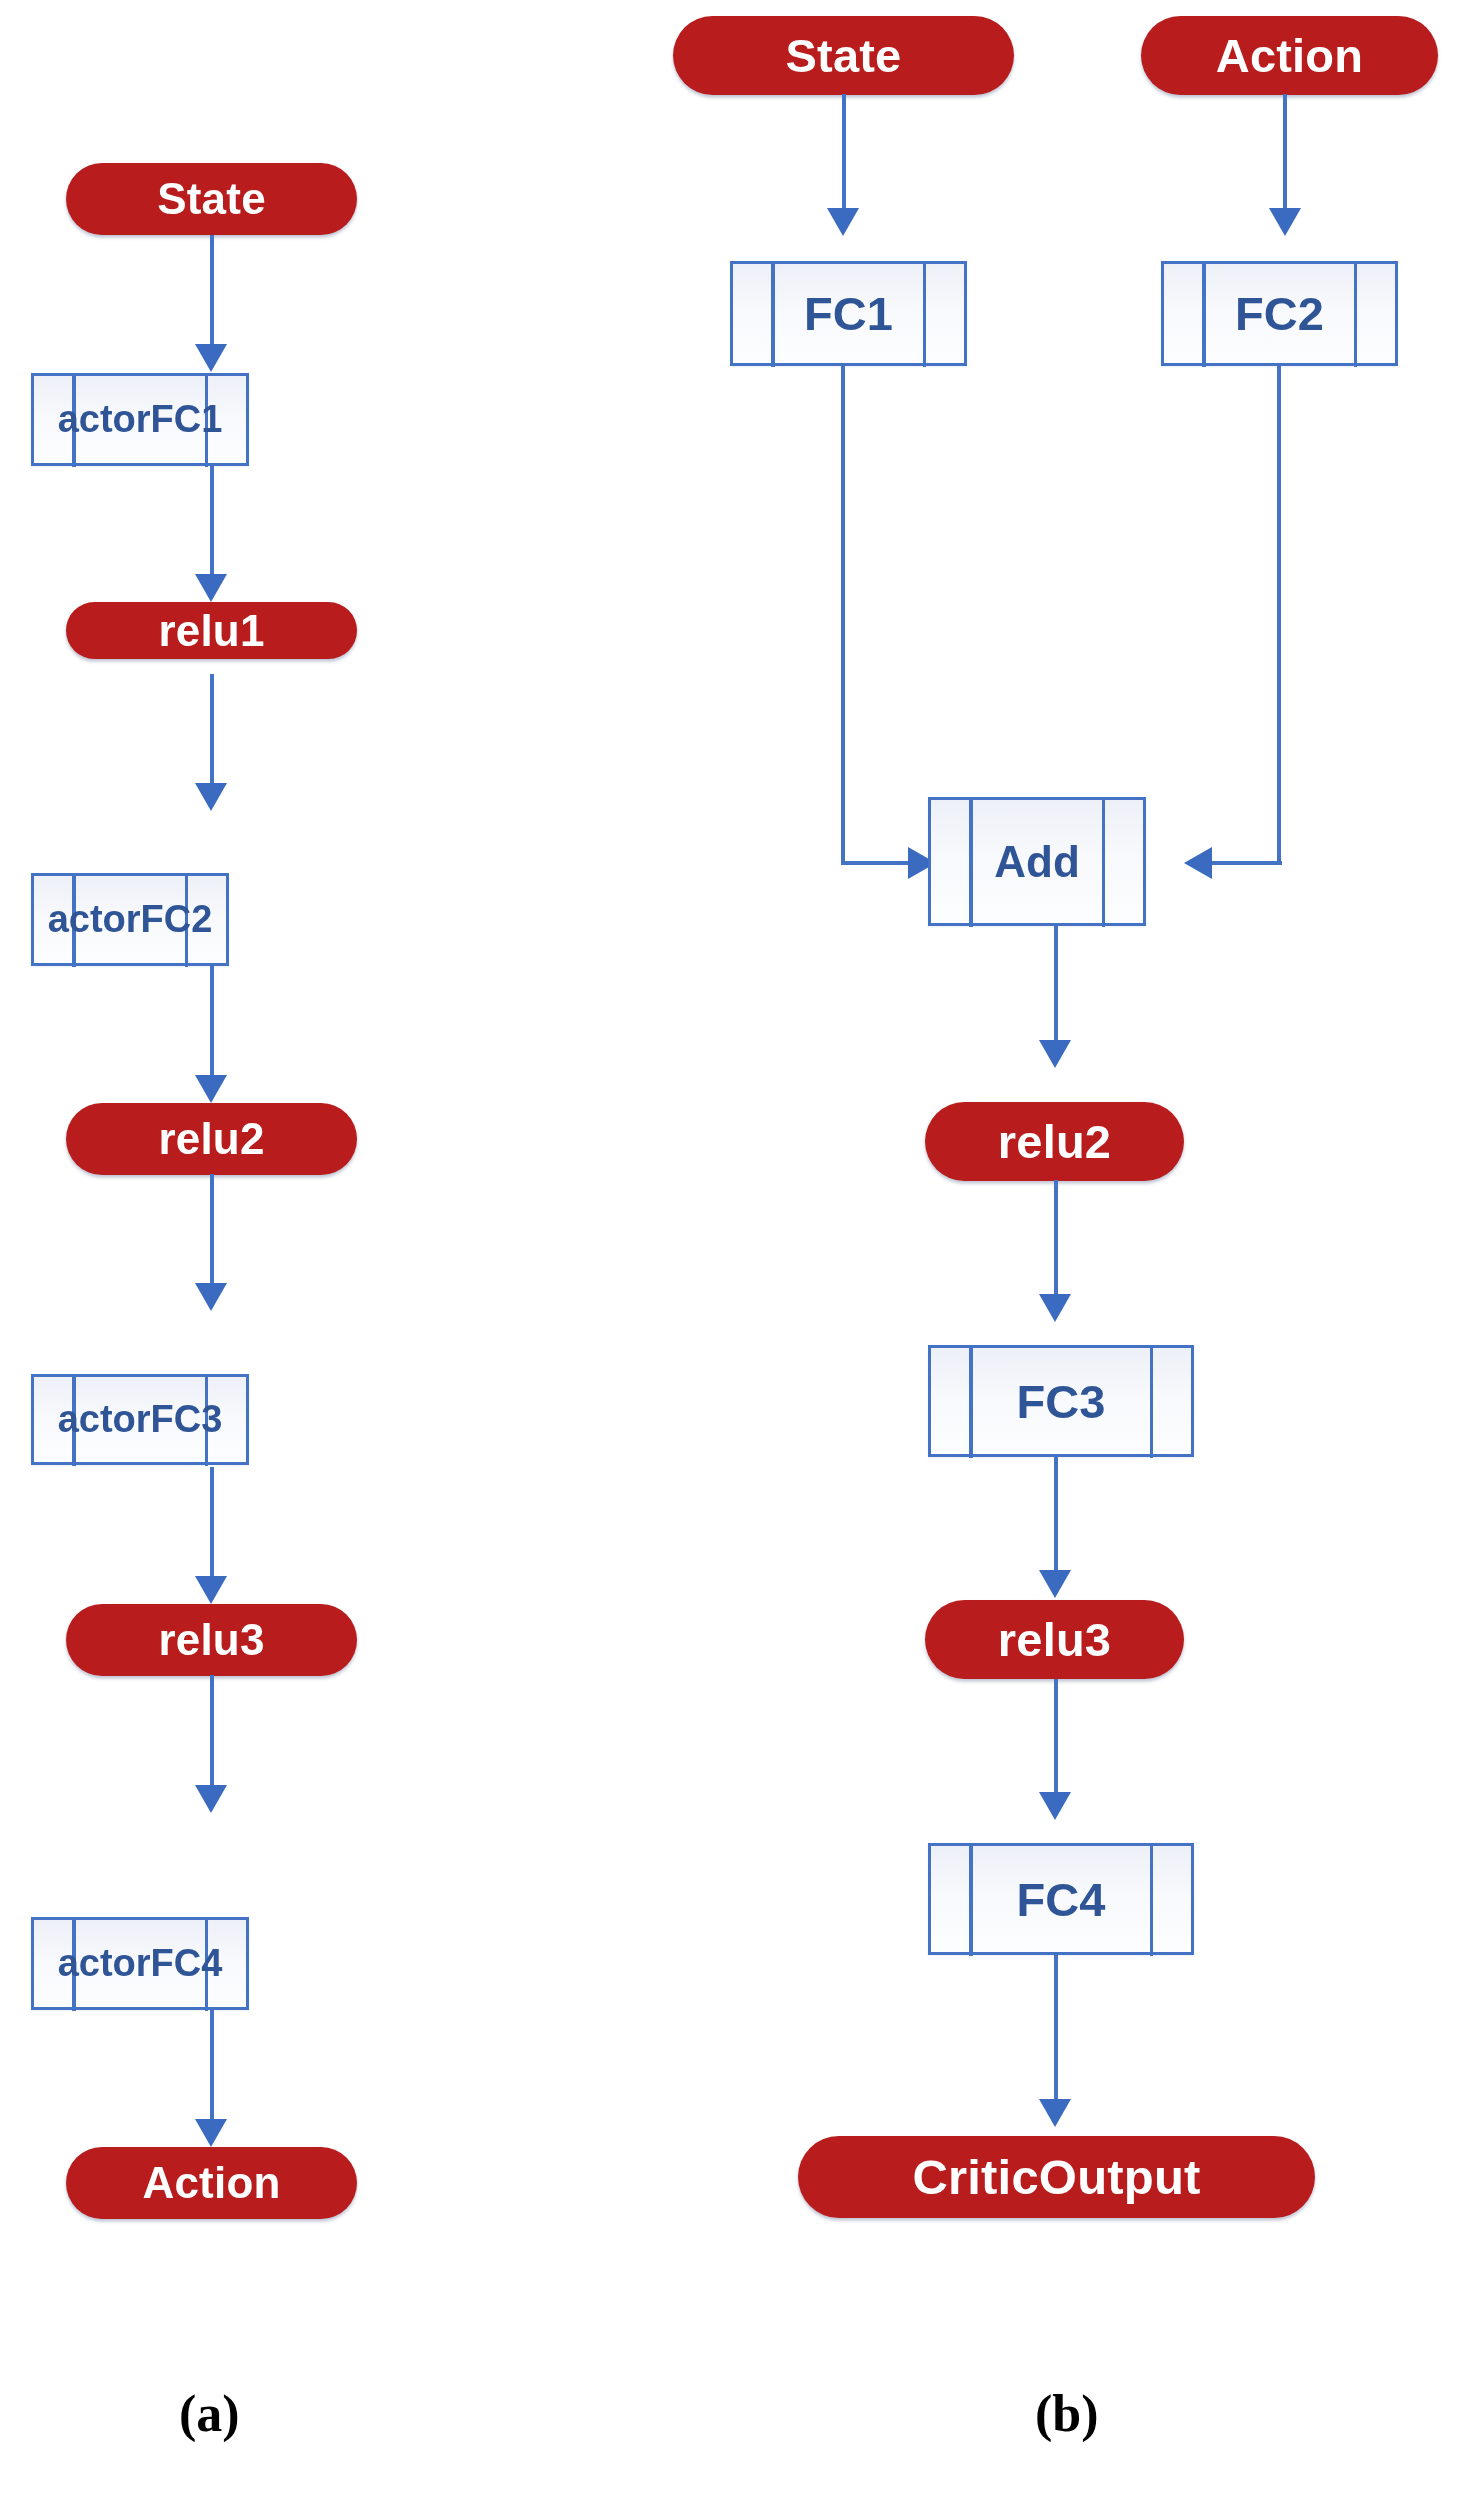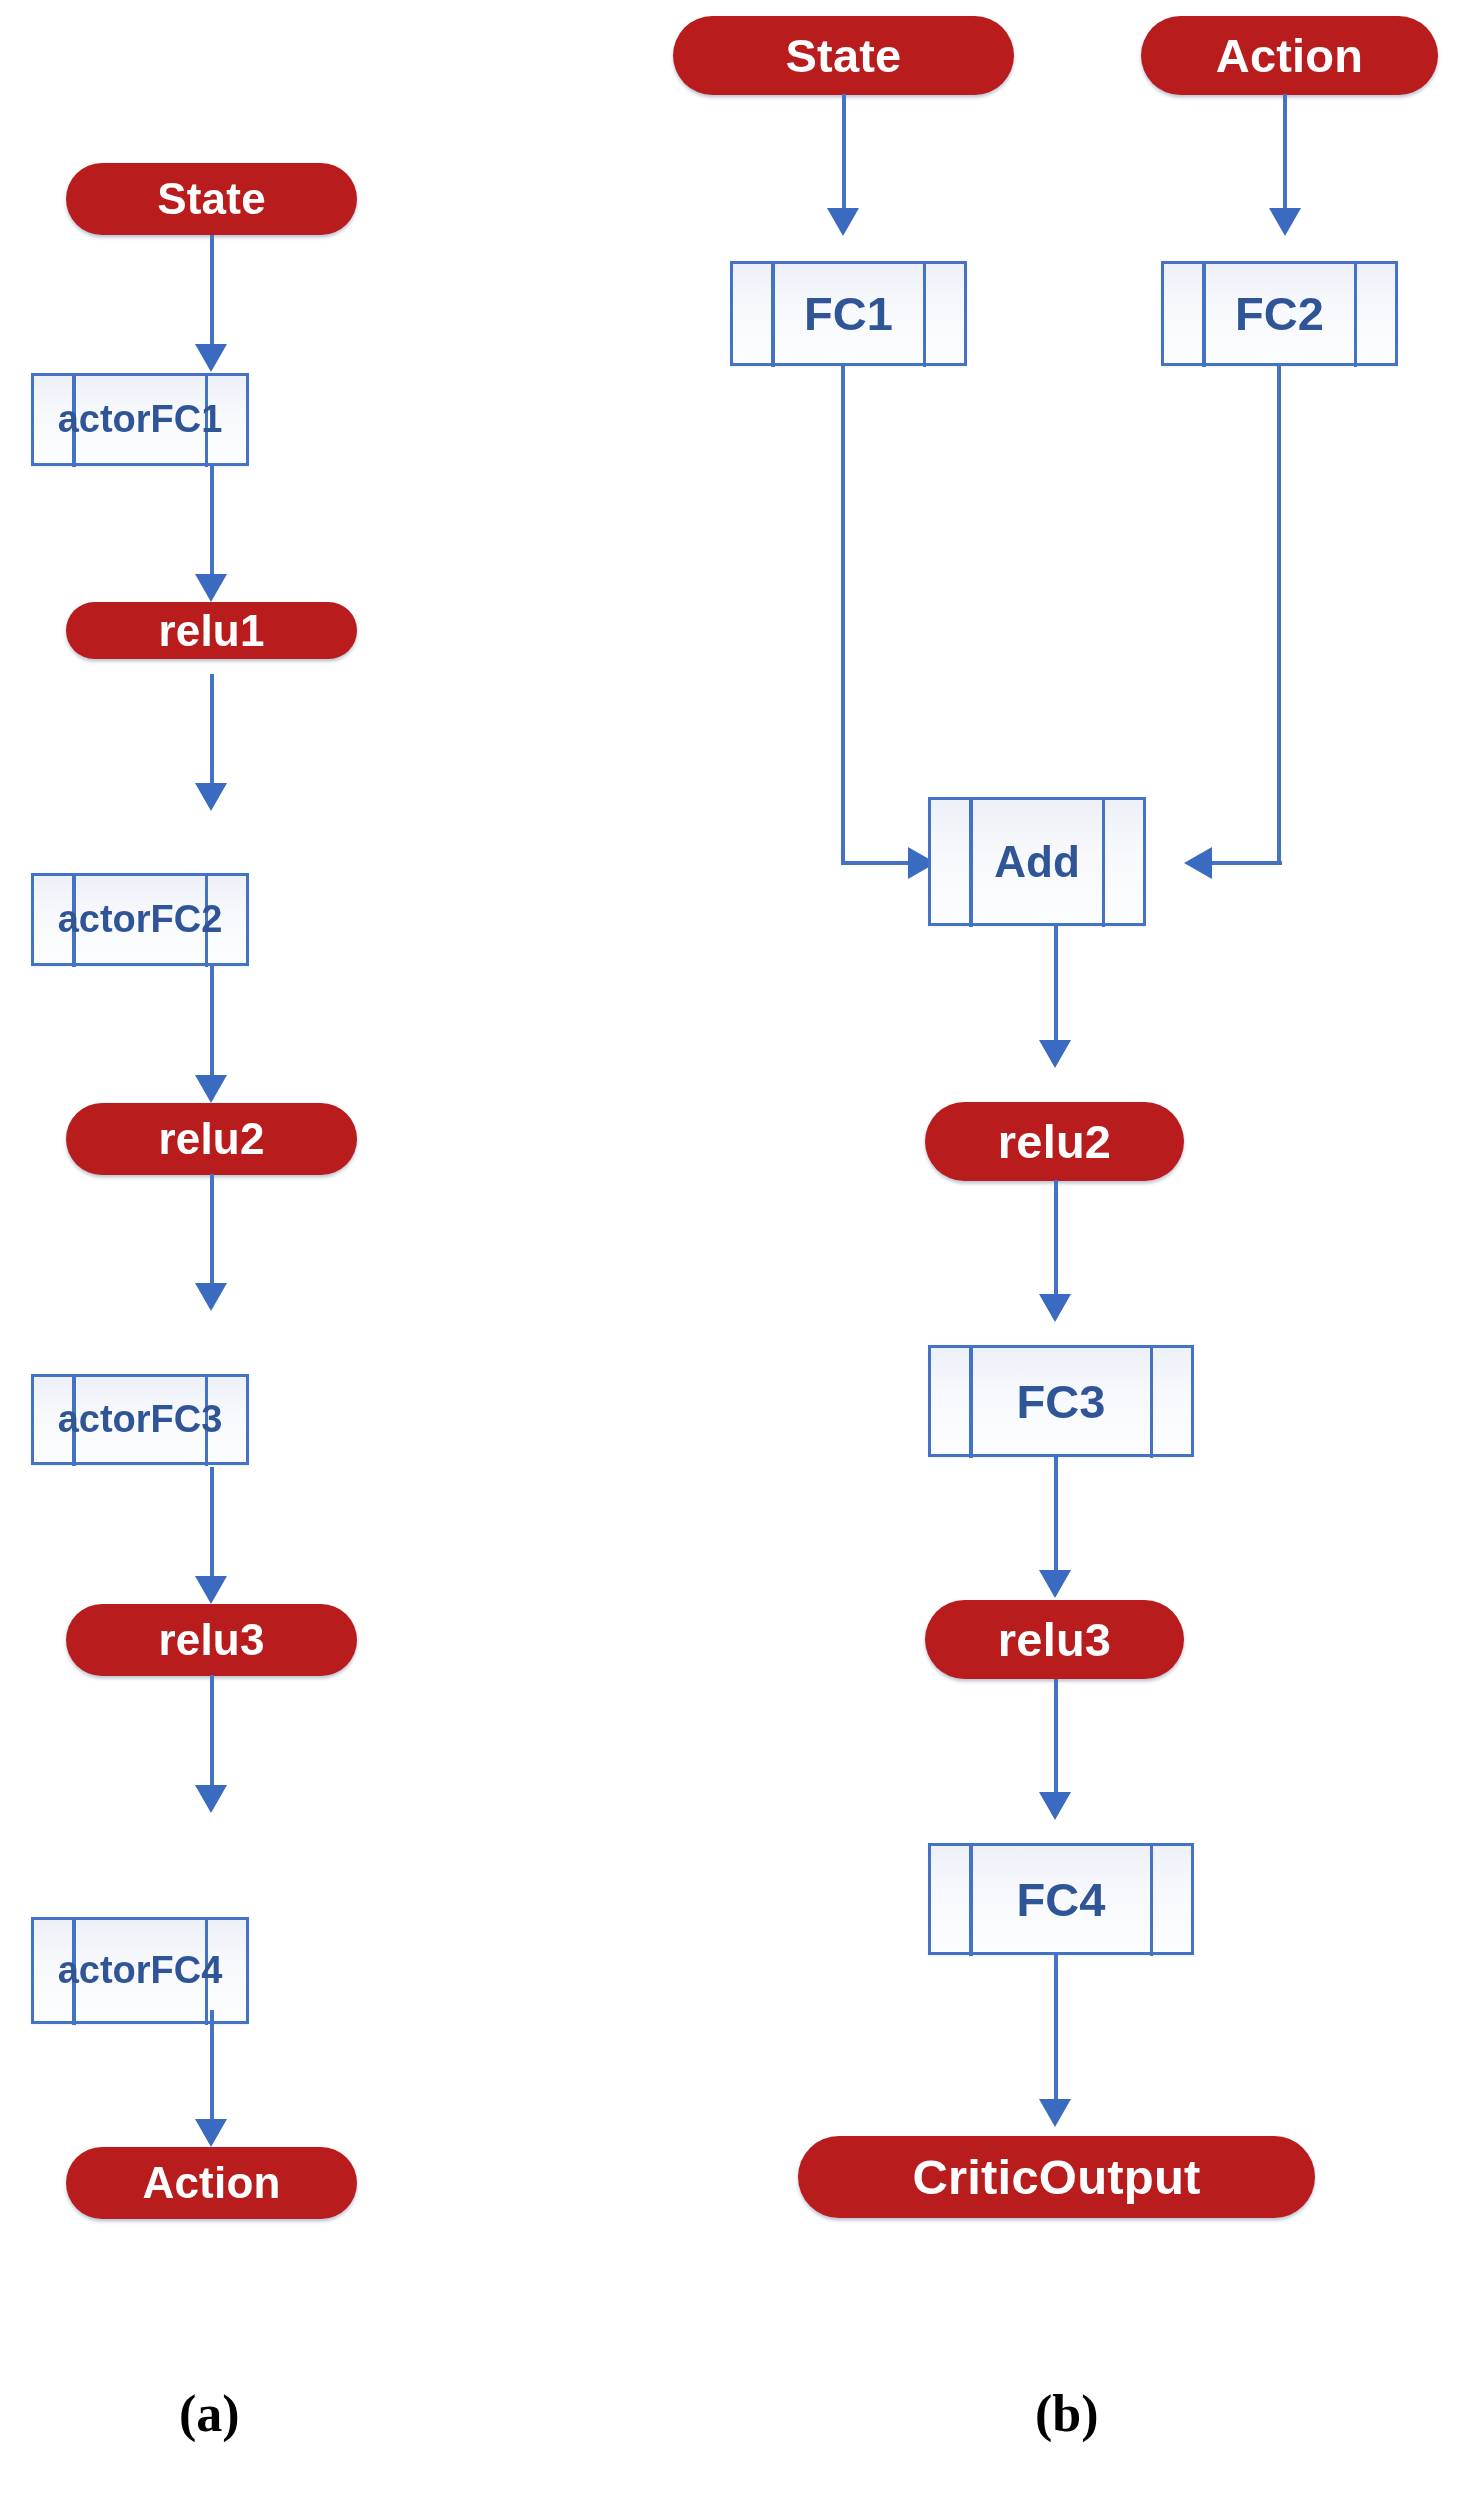--- a/index.html
+++ b/index.html
@@ -94,21 +94,21 @@
   </div>
   <div class="vline" style="left:210px;top:465px;height:114px;"></div>
   <div class="arrowdown" style="left:195px;top:574px;"></div>
 
   <div class="pill" style="left:66px;top:602px;width:291px;height:57px;font-size:44px;">
     <span>relu1</span>
   </div>
   <div class="vline" style="left:210px;top:674px;height:114px;"></div>
   <div class="arrowdown" style="left:195px;top:783px;"></div>
 
-  <div class="pbox" style="left:31px;top:873px;width:218px;height:93px;font-size:38px;">
+  <div class="pbox" style="left:31px;top:873px;width:198px;height:93px;font-size:38px;">
     <span class="divl"></span>
     <span class="divr"></span>
     <span class="lbl">actorFC2</span>
   </div>
   <div class="vline" style="left:210px;top:966px;height:114px;"></div>
   <div class="arrowdown" style="left:195px;top:1075px;"></div>
 
   <div class="pill" style="left:66px;top:1103px;width:291px;height:72px;font-size:44px;">
     <span>relu2</span>
   </div>
@@ -122,21 +122,21 @@
   </div>
   <div class="vline" style="left:210px;top:1467px;height:114px;"></div>
   <div class="arrowdown" style="left:195px;top:1576px;"></div>
 
   <div class="pill" style="left:66px;top:1604px;width:291px;height:72px;font-size:44px;">
     <span>relu3</span>
   </div>
   <div class="vline" style="left:210px;top:1675px;height:114px;"></div>
   <div class="arrowdown" style="left:195px;top:1785px;"></div>
 
-  <div class="pbox" style="left:31px;top:1917px;width:218px;height:107px;font-size:38px;">
+  <div class="pbox" style="left:31px;top:1917px;width:218px;height:93px;font-size:38px;">
     <span class="divl"></span>
     <span class="divr"></span>
     <span class="lbl">actorFC4</span>
   </div>
   <div class="vline" style="left:210px;top:2010px;height:114px;"></div>
   <div class="arrowdown" style="left:195px;top:2119px;"></div>
 
   <div class="pill" style="left:66px;top:2147px;width:291px;height:72px;font-size:44px;">
     <span>Action</span>
   </div>

